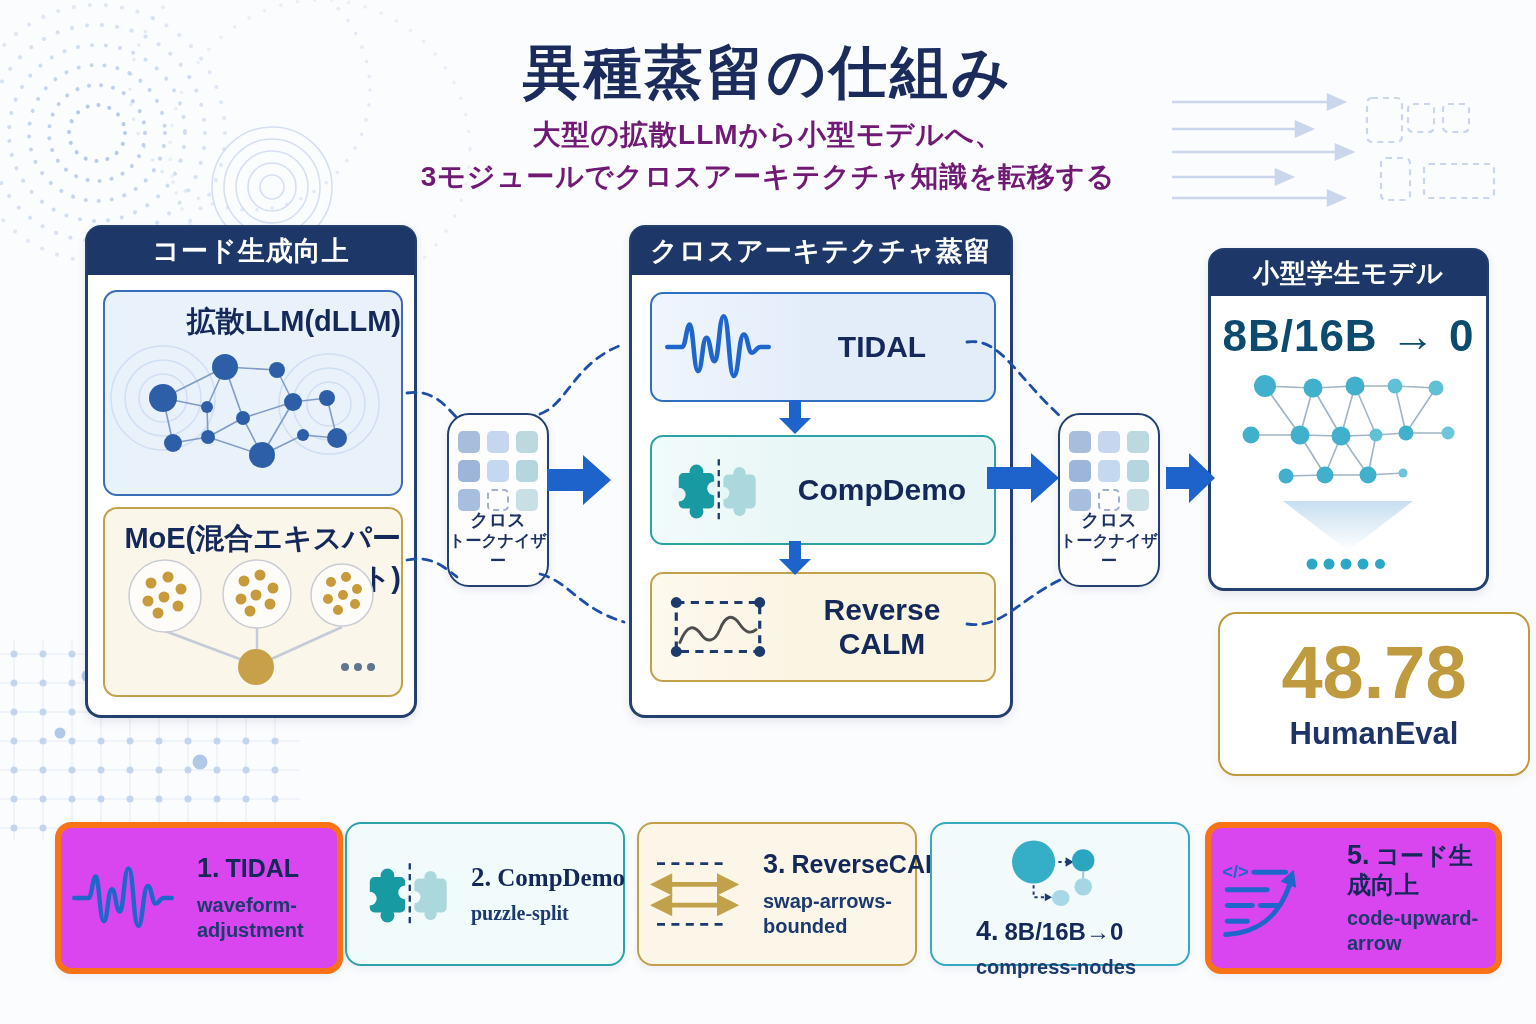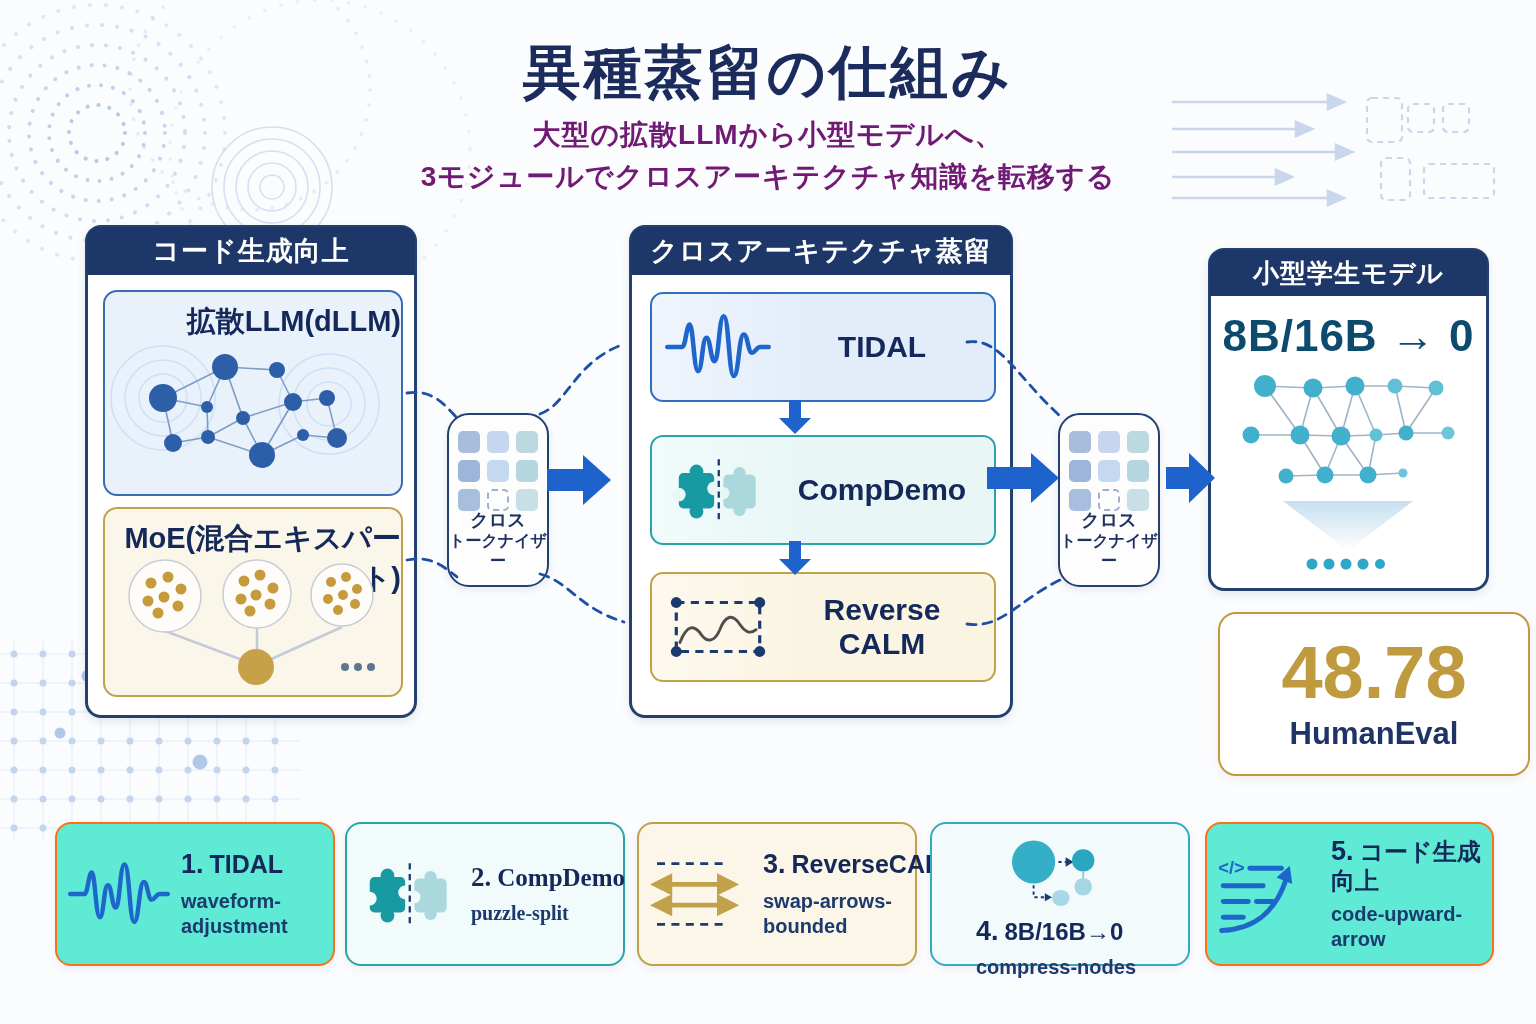--- a/index.html
+++ b/index.html
@@ -91,21 +91,21 @@
   }
   .score-value{font-size:74px;font-weight:800;color:#bf9a3e;line-height:1.0;}
   .score-label{font-size:31px;font-weight:700;color:#1e3366;margin-top:6px;}
 
   
   .legend-card{
     position:absolute;top:822px;height:140px;border-radius:16px;
     display:flex;align-items:center;background:#f4f8fd;
     box-shadow:0 3px 8px rgba(30,50,100,.07);
   }
-  .lg-blue{border:2px solid #f97316;background:#5eead4;}
+  .lg-blue{border:6px solid #f97316;background:#d946ef;gap:12px;}
   .lg-teal{border:2px solid #2ba3a8;background:#f2fbfb;}
   .lg-gold{border:2px solid #bfa04b;background:#fbf6e8;}
   .lg-cyan{border:2px solid #35a8c2;background:#f2fafc;flex-direction:column;}
   .legend-icon{width:124px;flex:none;display:flex;align-items:center;justify-content:center;}
   .legend-text{flex:1;padding-right:8px;}
   .legend-title{font-size:25px;font-weight:800;color:#14285a;line-height:1.15;}
   .legend-title .num{font-size:27px;margin-right:6px;}
   .legend-desc{font-size:20px;font-weight:600;color:#1c3a6e;margin-top:8px;line-height:1.25;}
 
   svg.overlay{position:absolute;inset:0;pointer-events:none;}

